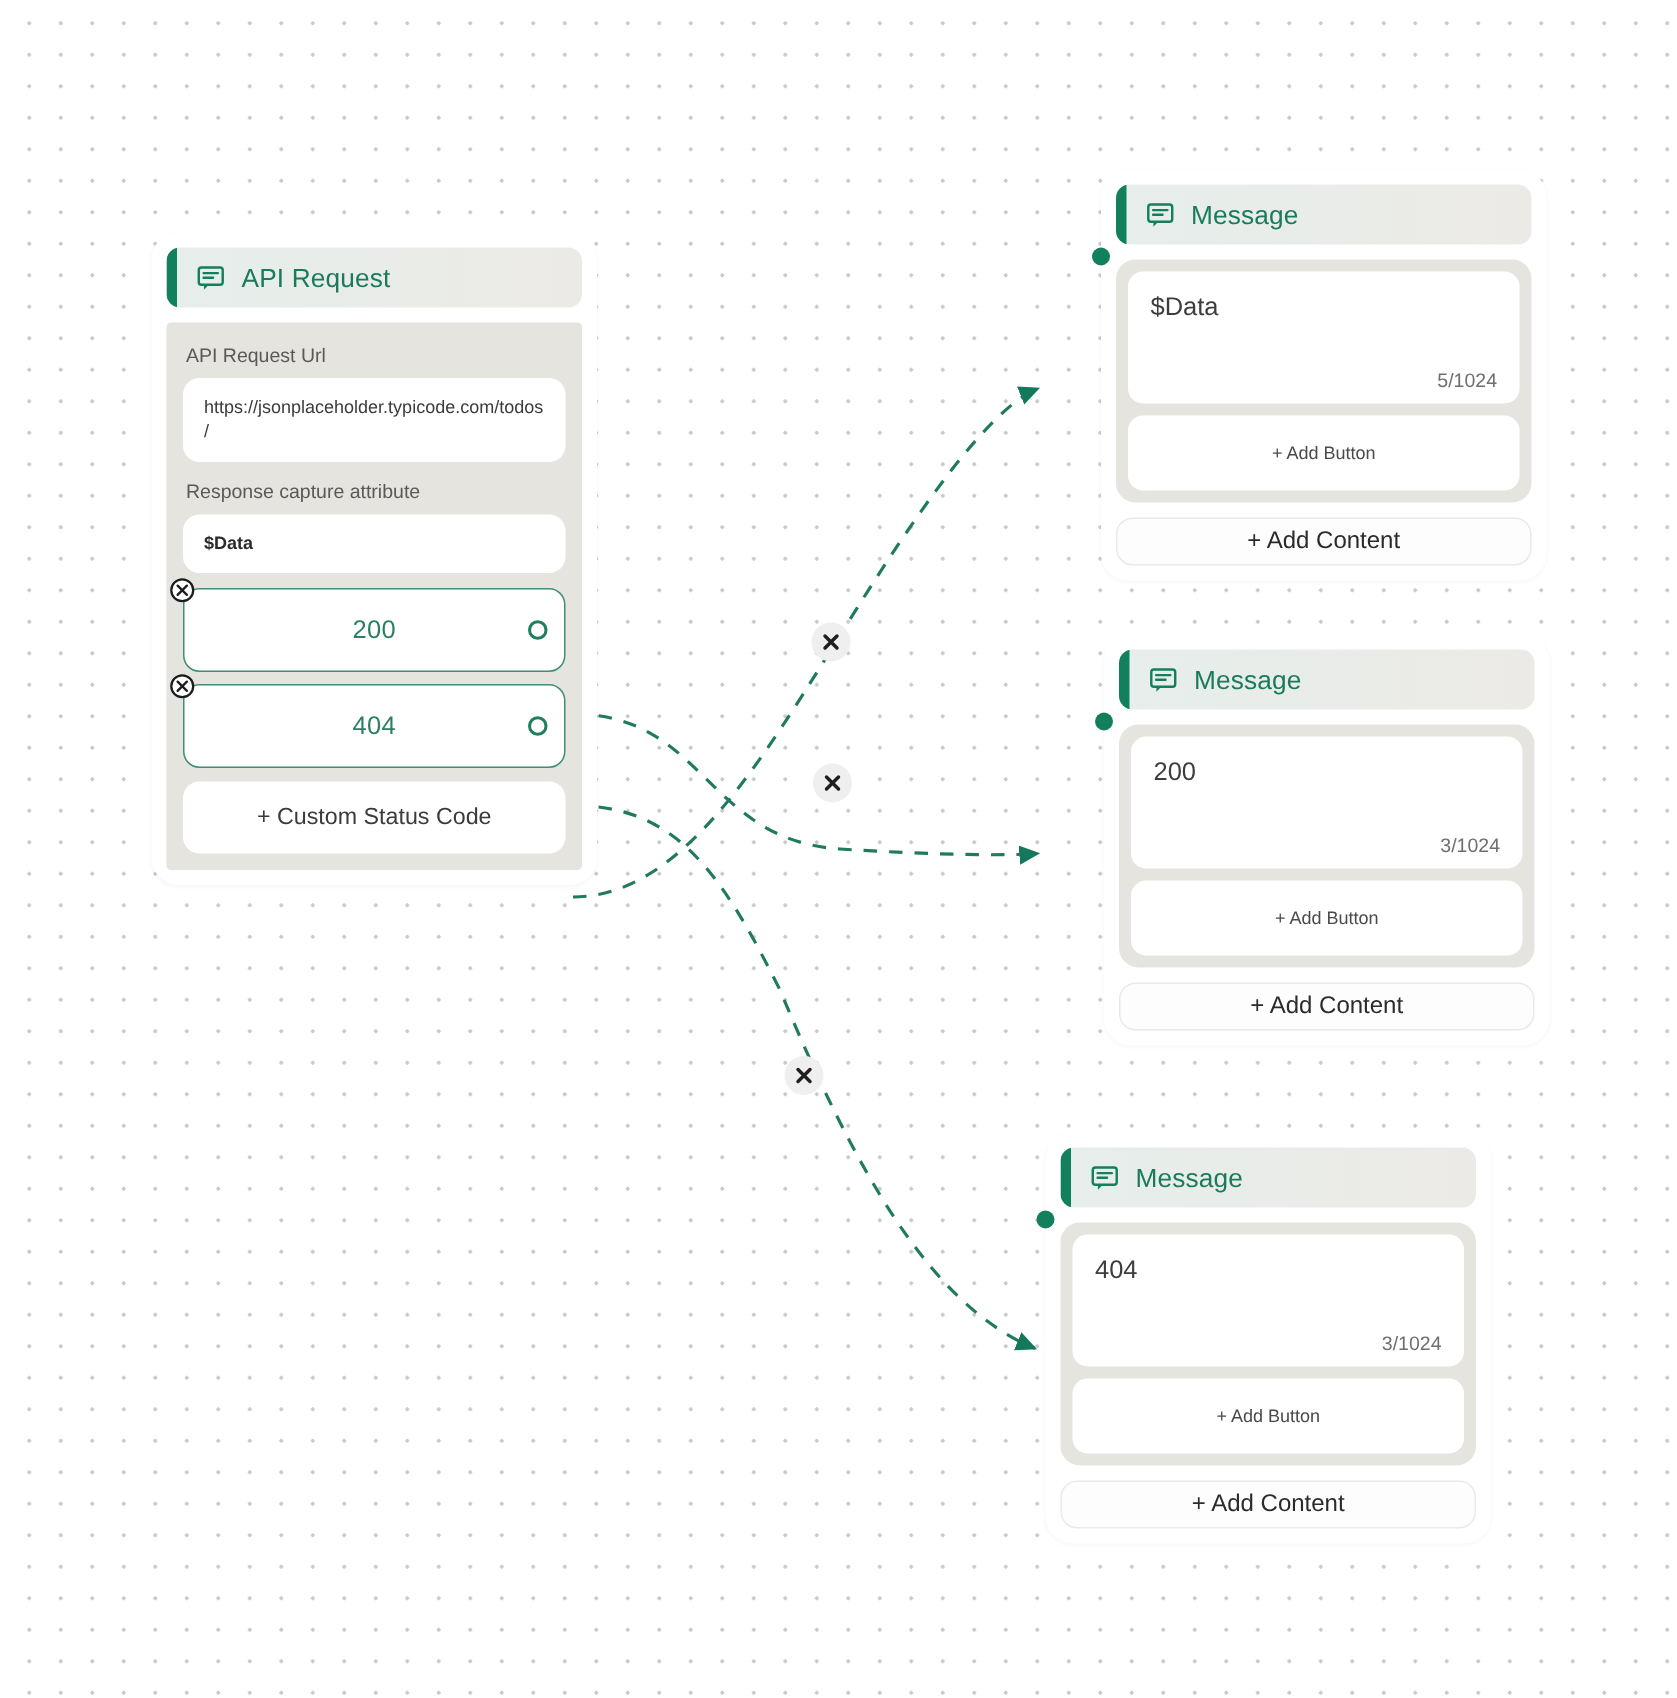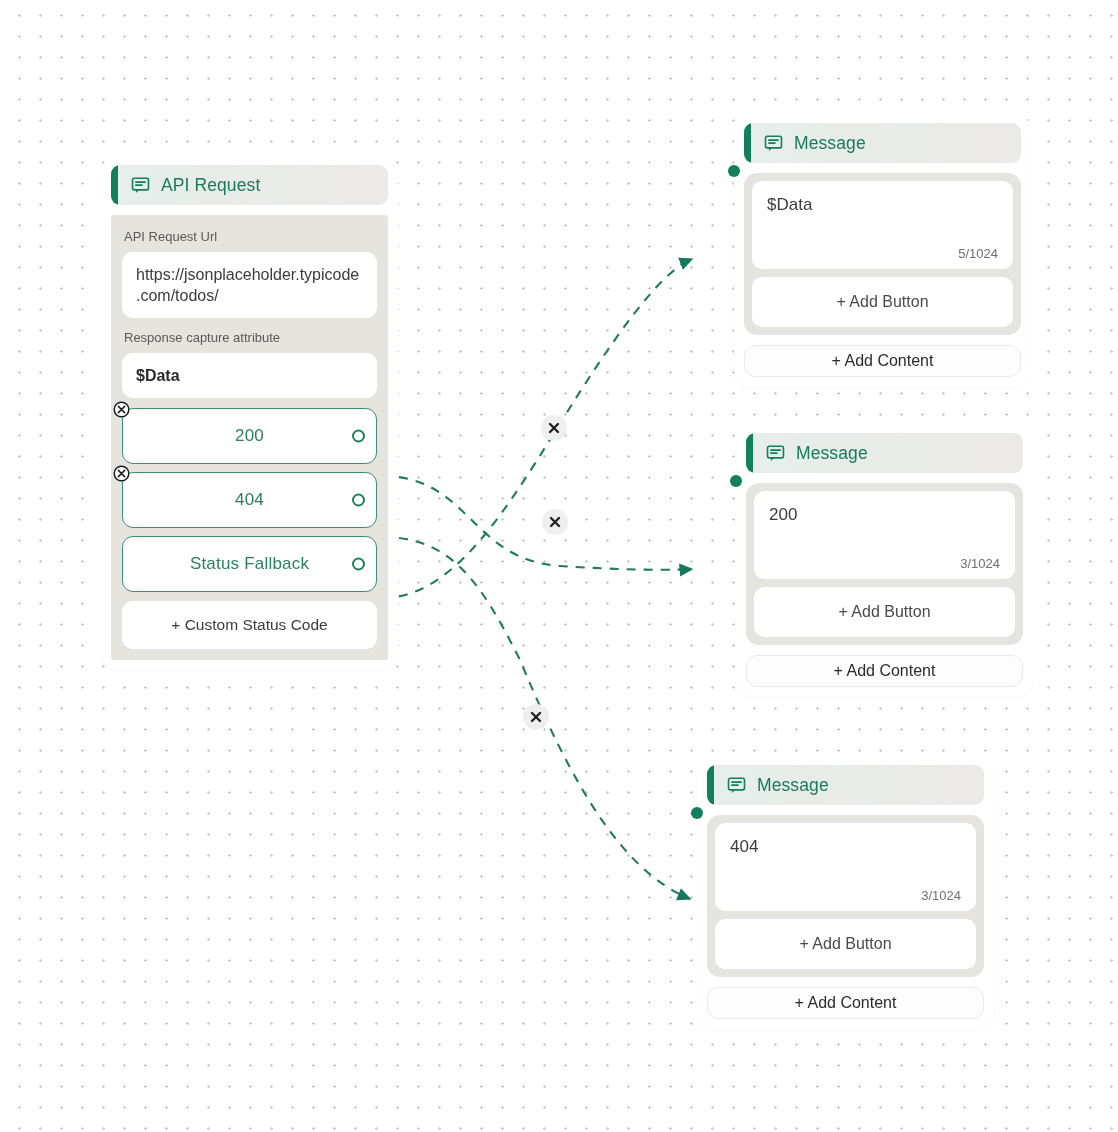--- a/index.html
+++ b/index.html
@@ -93,21 +93,21 @@
   }
   .field-label {
     font-size: 13px;
     color: #595959;
     padding: 4px 2px 8px 2px;
   }
   .field-box {
     background: #ffffff;
     border-radius: 11px;
     padding: 12px 14px;
-    font-size: 16px;
+    font-size: 12px;
     color: #3b3b3b;
     line-height: 1.32;
     word-break: break-word;
   }
   .field-box.bold { font-weight: bold; color: #2b2b2b; }
 
   
   .status-list { margin-top: 10px; display: flex; flex-direction: column; gap: 8px; }
   .status-row {
     position: relative;
@@ -185,21 +185,21 @@
     margin-top: 14px;
   }
   .add-button {
     margin-top: 8px;
     background: #ffffff;
     border-radius: 10px;
     height: 50px;
     display: flex;
     align-items: center;
     justify-content: center;
-    font-size: 16px;
+    font-size: 12px;
     color: #4a4a4a;
     cursor: pointer;
   }
   .add-content {
     margin-top: 10px;
     background: #fdfdfd;
     border: 1px solid #eceae6;
     border-radius: 11px;
     height: 32px;
     display: flex;
@@ -293,24 +293,20 @@
           <span class="row-del">
             <svg width="17" height="17" viewBox="0 0 17 17">
               <circle cx="8.5" cy="8.5" r="7.3" fill="#ffffff" stroke="#1c1c1c" stroke-width="1.5"></circle>
               <path d="M5.4 5.4 L11.6 11.6 M11.6 5.4 L5.4 11.6" stroke="#1c1c1c" stroke-width="1.5" stroke-linecap="round"></path>
             </svg>
           </span>
           <span class="status-text">404</span>
           <span class="handle-out"></span>
         </div>
 
-        <div class="status-row">
-          <span class="status-text">Status Fallback</span>
-          <span class="handle-out"></span>
-        </div>
       </div>
 
       <div class="plain-btn">+ Custom Status Code</div>
     </div>
   </div>
 
   <div class="node" style="left:734px; top:113px; width:297px;">
     <span class="handle-in"></span>
 
     <div class="node-header">

